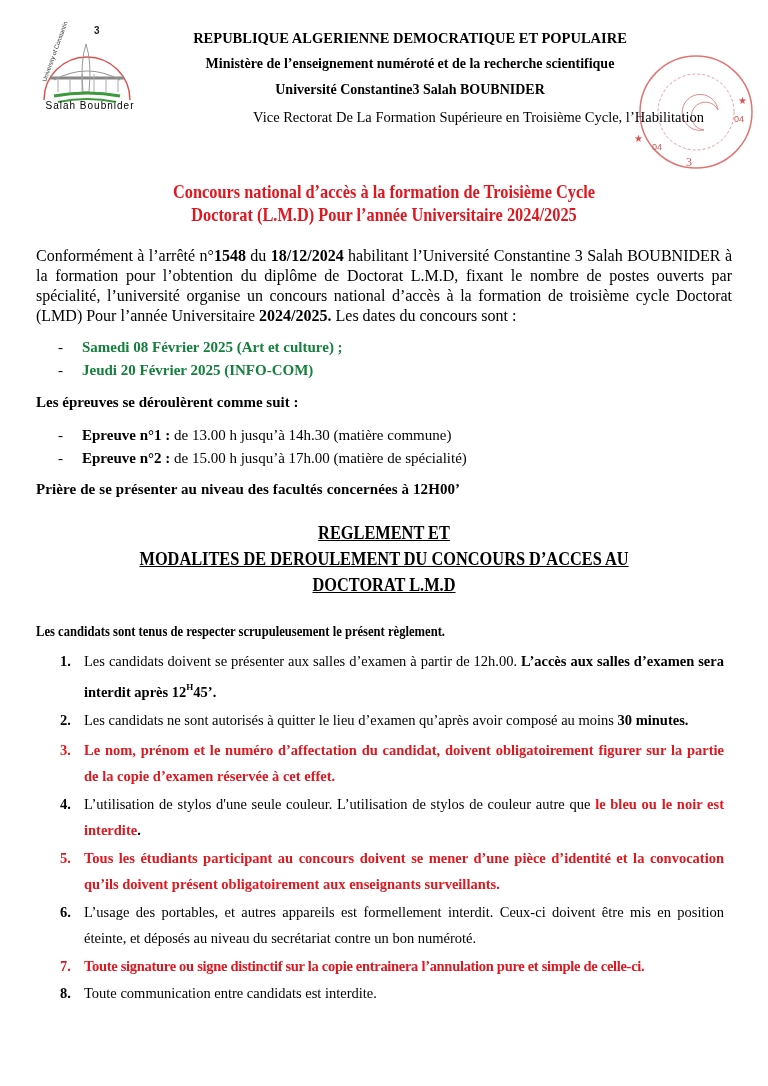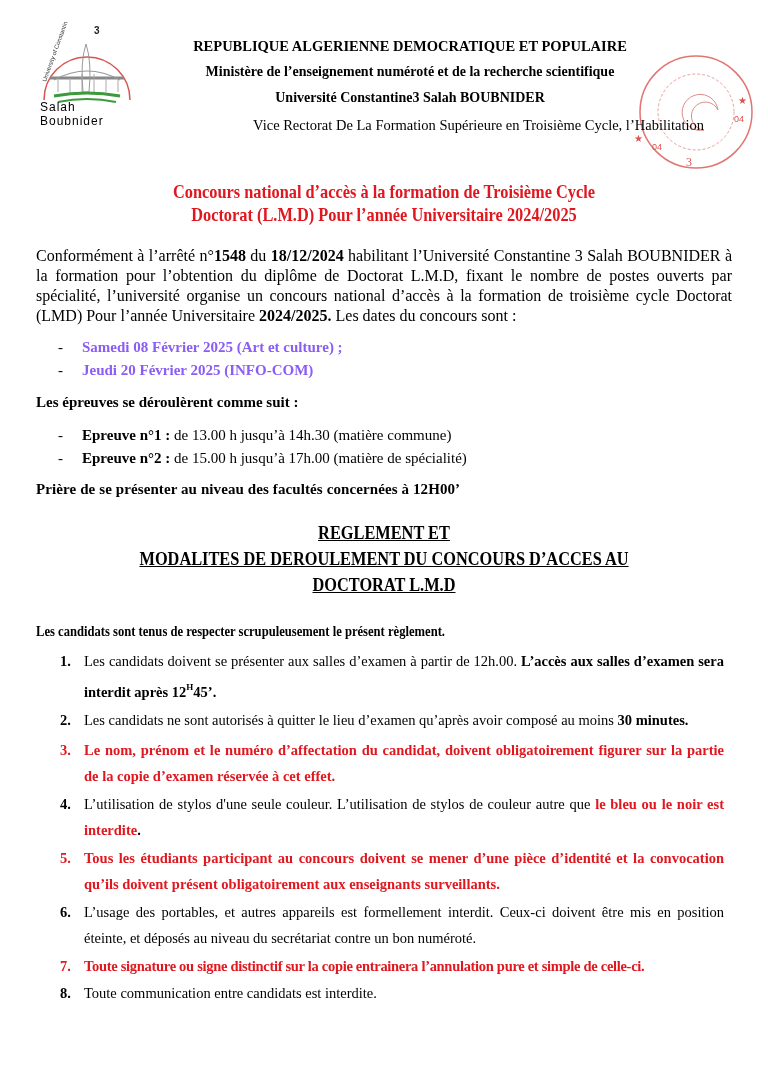--- a/index.html
+++ b/index.html
@@ -2,41 +2,41 @@
 <html><head>
 <meta charset="utf-8">
 <style>
   html, body { margin: 0; padding: 0; background: #ffffff; }
   body {
     width: 768px; height: 1086px; position: relative; overflow: hidden;
     font-family: "Liberation Serif", serif; color: #000;
   }
   .abs { position: absolute; }
   .logo { left: 36px; top: 22px; width: 102px; height: 90px; }
-  .logo-text { left: 40px; top: 100px; width: 100px; 
-    font-family: "Liberation Sans", sans-serif; font-size: 12px; letter-spacing: 1px; }
+  .logo-text { left: 40px; top: 100px; width: 100px; text-align: center;
+    font-family: "Liberation Sans", sans-serif; font-size: 10px; letter-spacing: 1px; }
   .stamp { left: 634px; top: 50px; width: 120px; height: 130px; }
 
-  .hdr { left: 0; width: 768px; text-align: center; font-weight: bold; font-size: 14px; margin-top: 8px; }
+  .hdr { left: 0; width: 768px; text-align: center; font-weight: bold; font-size: 14px; }
   .hdr1 { left: 60px; width: 700px; top: 30px; font-size: 14.5px; }
   .hdr2 { left: 60px; width: 700px; top: 56px; }
   .hdr3 { left: 60px; width: 700px; top: 82px; }
   .vr { left: 104px; width: 600px; top: 108px; font-size: 14.5px; line-height: 18px; font-weight: normal; text-align: right; }
 
   .title { left: 0; width: 768px; top: 180px; text-align: center; color: #e0171f;
     font-weight: bold; font-size: 19px; line-height: 23px; font-family: "Liberation Serif", serif;
     transform: scaleX(0.86); transform-origin: center; }
 
   .intro { left: 36px; width: 696px; top: 246px; font-size: 16px; line-height: 20px; text-align: justify; }
   .intro b { font-weight: bold; }
 
   .dash-list { left: 58px; top: 336px; font-size: 15px; line-height: 23px; }
   .dash-list .row { display: flex; }
   .dash-list .dash { width: 24px; }
-  .red { color: #8b5cf6; }
+  .red { color: #15803d; }
   .dash-list .red { font-weight: bold; }
 
   .ep-title { left: 36px; top: 394px; font-size: 15px; font-weight: bold; }
   .ep-list { left: 58px; top: 424px; font-size: 15px; line-height: 23px; }
   .ep-list .row { display: flex; }
   .ep-list .dash { width: 24px; }
   .priere { left: 36px; top: 481px; font-size: 15px; font-weight: bold; letter-spacing: 0.1px; }
 
   .reg { left: 0; width: 768px; top: 520px; text-align: center; font-weight: bold;
     font-size: 19px; line-height: 26px; text-decoration: underline;

